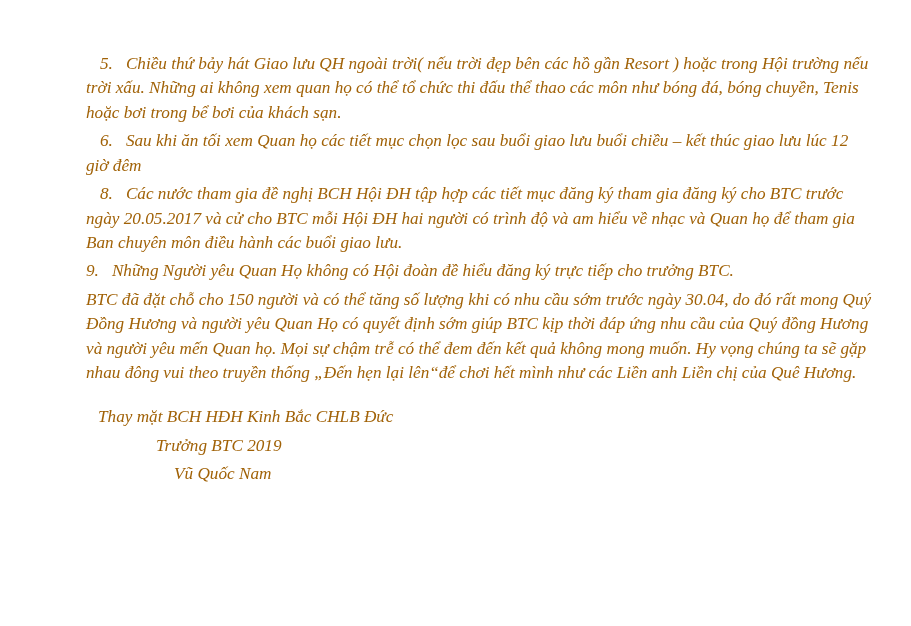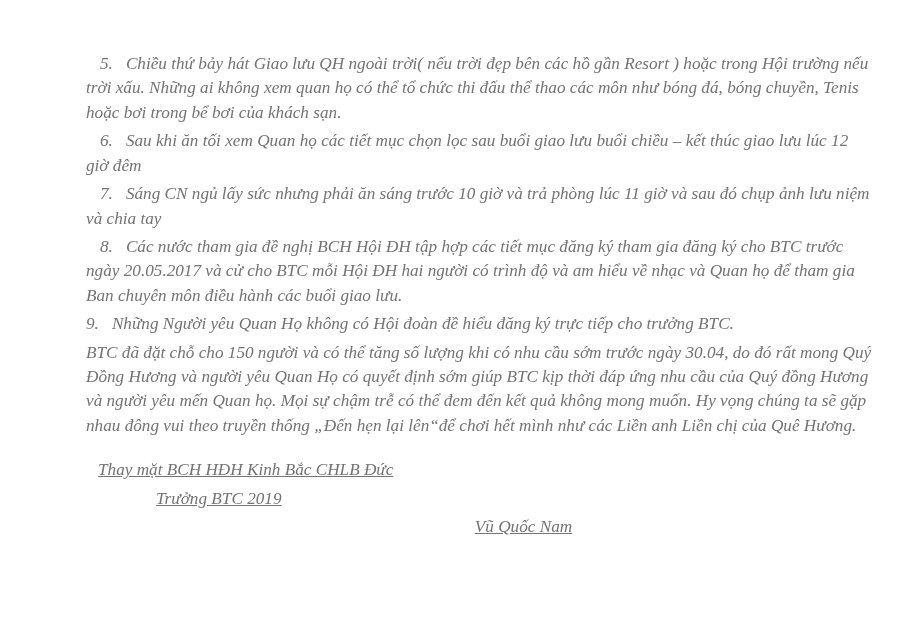--- a/index.html
+++ b/index.html
@@ -18,21 +18,21 @@
     position: relative;
     width: 911px;
     height: 626px;
     box-sizing: border-box;
     padding: 52px 38px 0 86px;
   }
   .doc-body {
     font-style: italic;
     font-size: 17.2px;
     line-height: 1.42;
-    color: #737373;
+    color: #a16207;
     text-align: left;
   }
   .para {
     margin: 0 0 0 0;
     text-indent: 0;
   }
   .para + .para {
     margin-top: 4px;
   }
   .block-gap {
@@ -43,51 +43,46 @@
   }
   .num-lead .n {
     padding-left: 14px;
   }
   .num-lead .sp {
     display: inline-block;
     width: 13px;
   }
   .sig-block {
     margin-top: 20px;
-    text-decoration: underline;
   }
   .sig-line-1 {
     padding-left: 12px;
   }
   .sig-line-2 {
     padding-left: 70px;
   }
   .sig-line-3 {
     padding-left: 88px;
     margin-top: 18px;
-    text-align: center;
   }
 </style>
 </head>
 <body>
 
 <div class="page">
   <div class="doc-body">
 
     <p class="para">
       <span class="num-lead"><span class="n">5.</span><span class="sp"></span></span><span>Chiều thứ bảy hát Giao lưu QH ngoài trời( nếu trời đẹp bên các hồ  gần Resort ) hoặc trong Hội trường nếu trời xấu. Những ai không xem quan họ có thể tổ chức thi đấu thể thao các môn như bóng đá, bóng chuyền, Tenis hoặc bơi trong bể bơi của khách sạn.</span>
     </p>
 
     <p class="para block-gap">
       <span class="num-lead"><span class="n">6.</span><span class="sp"></span></span><span>Sau khi ăn tối xem Quan họ các tiết mục chọn lọc sau buổi giao lưu buổi chiều – kết thúc giao lưu lúc 12 giờ đêm</span>
     </p>
 
-    <p class="para">
-      <span class="num-lead"><span class="n">7.</span><span class="sp"></span></span><span>Sáng CN ngủ lấy sức nhưng phải ăn sáng trước 10 giờ và trả phòng lúc 11 giờ và sau đó chụp ảnh lưu niệm và chia tay</span>
-    </p>
 
     <p class="para">
       <span class="num-lead"><span class="n">8.</span><span class="sp"></span></span><span>Các nước tham gia  đề nghị BCH Hội ĐH tập hợp các tiết mục đăng ký  tham gia đăng ký cho BTC trước ngày 20.05.2017 và cử cho BTC mỗi Hội ĐH hai người có trình độ và am hiểu về nhạc và Quan họ để tham gia  Ban chuyên môn điều hành các buổi giao lưu.</span>
     </p>
 
     <p class="para">
       <span class="num-lead"><span>9.</span><span class="sp"></span></span><span>Những Người  yêu Quan Họ  không có Hội đoàn đề hiểu đăng ký trực tiếp cho trưởng BTC.</span>
     </p>
 
     <p class="para block-gap">BTC đã đặt chỗ cho 150 người và có thể tăng số lượng khi có nhu cầu sớm trước ngày 30.04, do đó rất mong Quý Đồng Hương và người yêu Quan Họ có quyết định sớm giúp BTC kịp thời đáp ứng nhu cầu của Quý đồng Hương và người yêu mến Quan họ. Mọi sự chậm trễ có thể đem đến kết quả không mong muốn. Hy vọng chúng ta sẽ gặp nhau đông vui theo truyền thống „Đến hẹn lại lên“để  chơi hết mình như các Liền anh Liền chị  của Quê Hương.</p>

